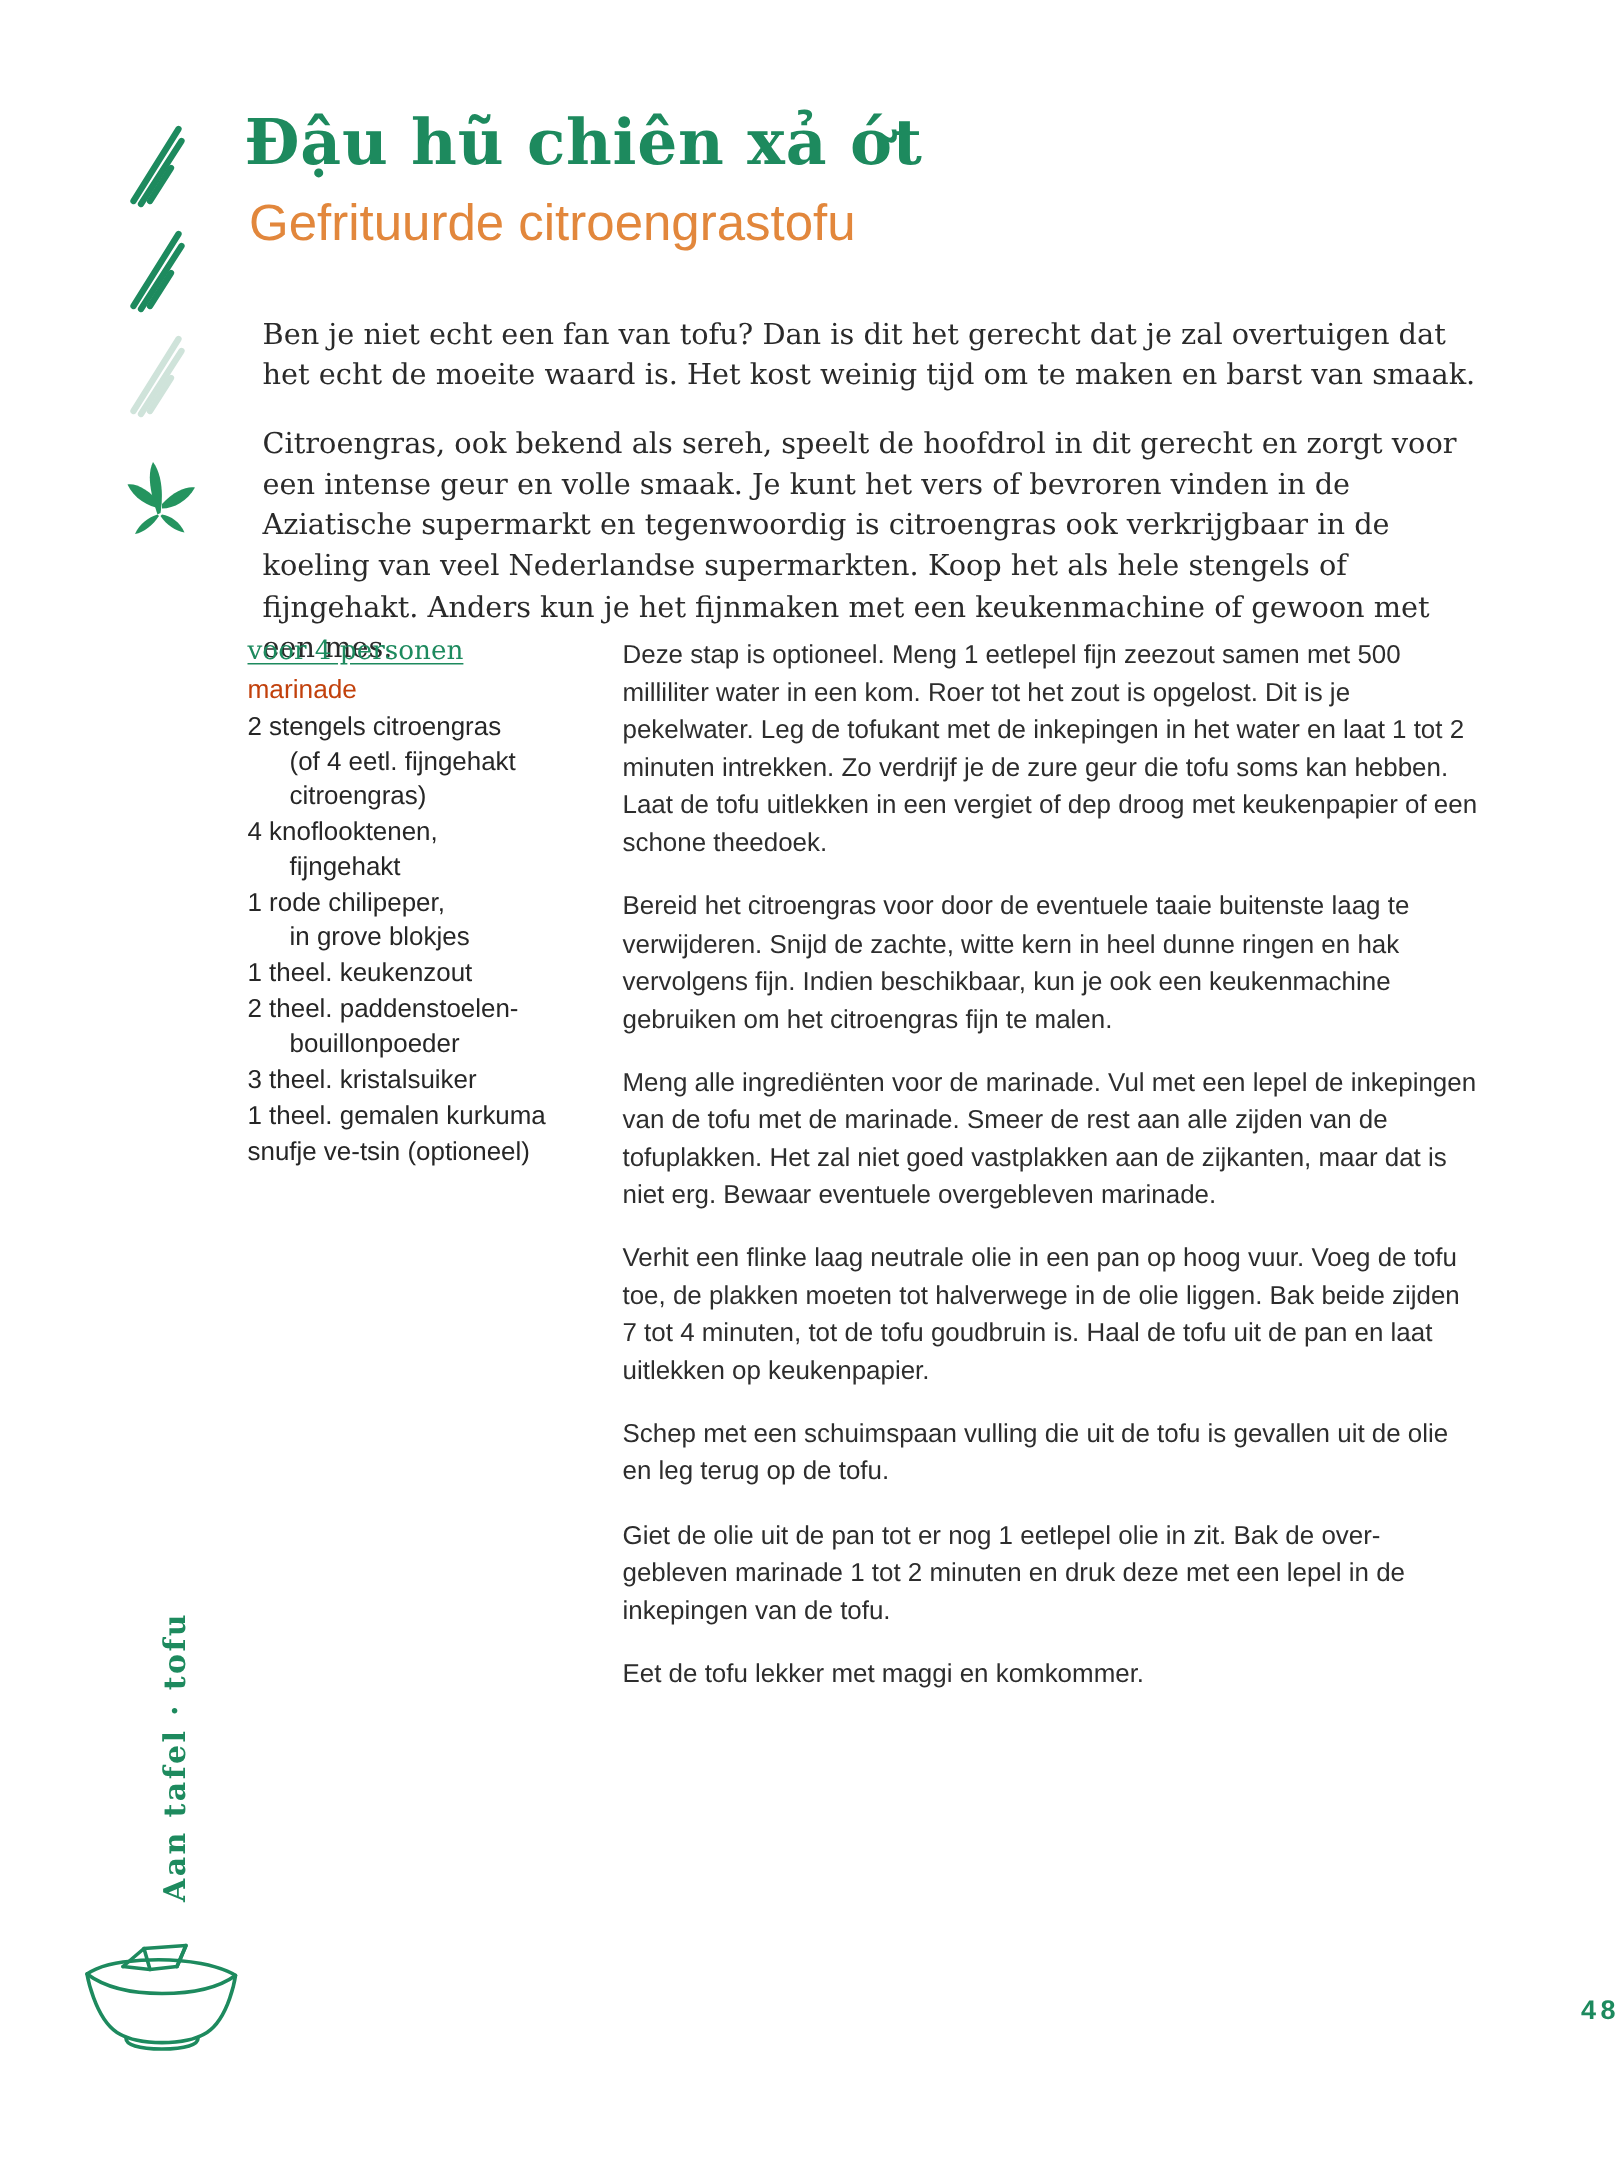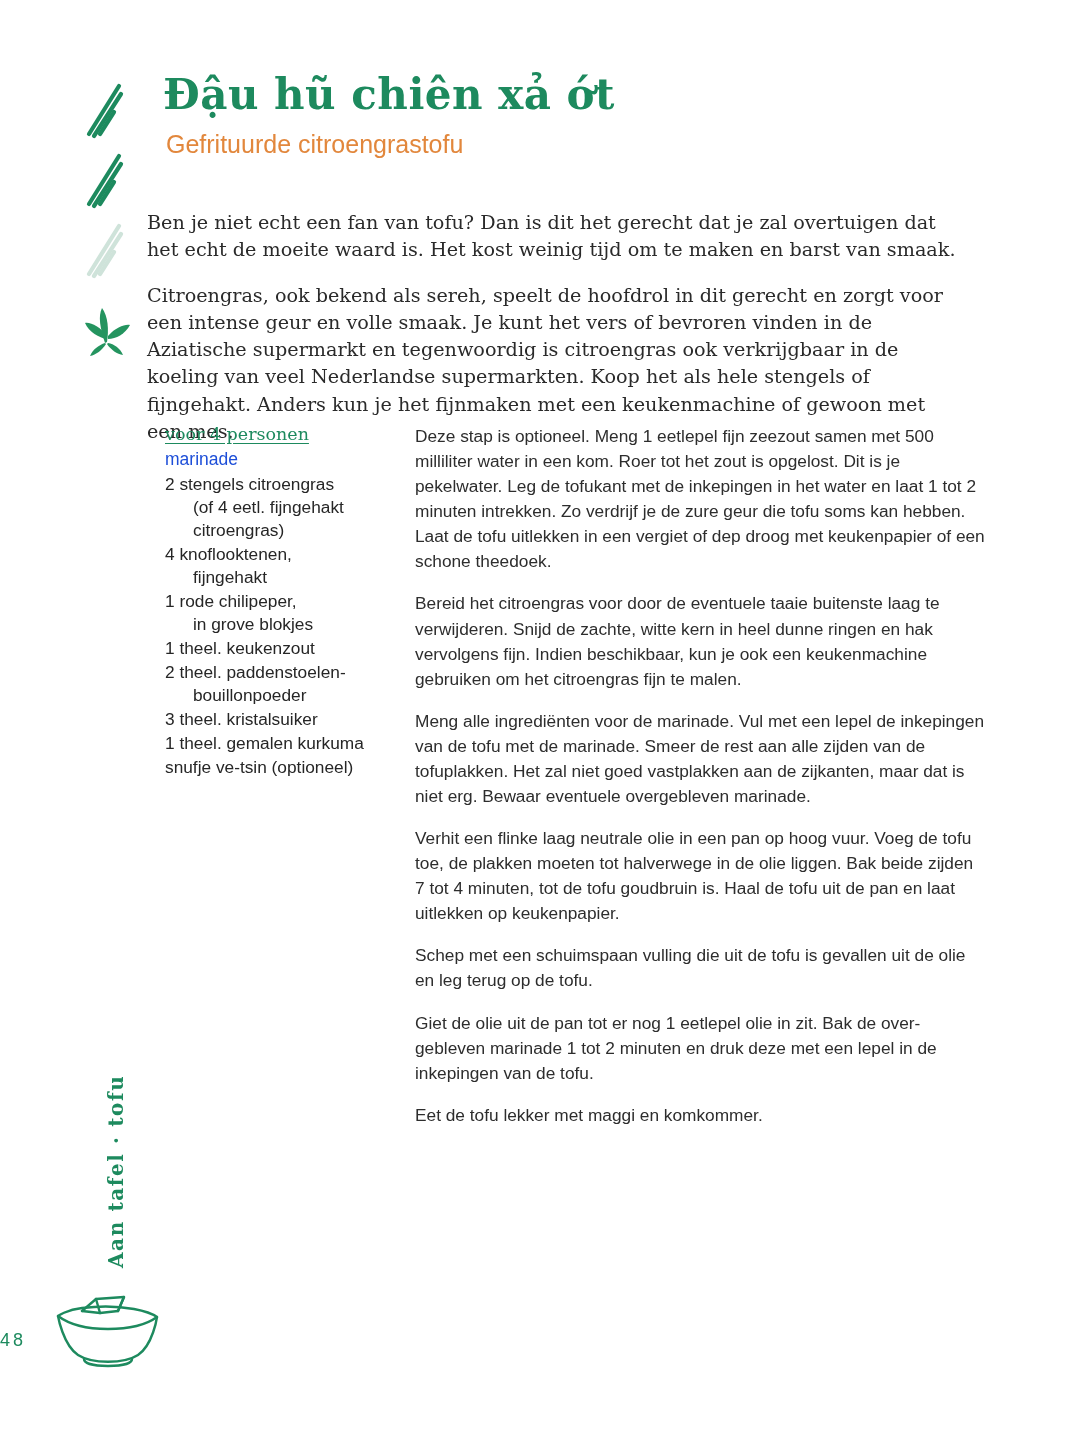--- a/index.html
+++ b/index.html
@@ -46,30 +46,30 @@
     font-size: 42px;
     line-height: 1.08;
     color: #1d8a5e;
     letter-spacing: 0.5px;
     margin: 0;
     white-space: nowrap;
   }
   .recipe-subtitle {
     font-family: "Liberation Sans", sans-serif;
     font-weight: 400;
-    font-size: 25px;
+    font-size: 34px;
     line-height: 1.2;
     color: #e2873c;
     margin: 12px 0 0 3px;
   }
 
   
   .intro {
     position: absolute;
-    left: 147px;
+    left: 175px;
     top: 209px;
     width: 818px;
   }
   .intro p {
     font-family: "DejaVu Serif", "Liberation Serif", serif;
     font-size: 19.2px;
     line-height: 1.42;
     color: #2a2a2a;
     margin: 0 0 18px 0;
     text-align: left;
@@ -102,21 +102,21 @@
     font-size: 17.5px;
     color: #1d8a5e;
     text-decoration: underline;
     text-underline-offset: 3px;
     margin: 0 0 5px 0;
     display: inline-block;
   }
   .ing-subheading {
     font-family: "Liberation Sans", sans-serif;
     font-size: 17.5px;
-    color: #1d4ed8;
+    color: #c2410c;
     margin: 0 0 3px 0;
   }
   .ing-group { margin: 0 0 0 0; padding: 0; list-style: none; }
   .ing-group + .ing-subheading { margin-top: 24px; }
   .ing-group li {
     font-family: "Liberation Sans", sans-serif;
     font-size: 17.3px;
     line-height: 1.33;
     color: #262626;
     margin: 0 0 1px 0;
@@ -168,25 +168,26 @@
     height: 86px;
   }
   .foot-icon svg { display: block; }
 
   
   .page-number {
     position: absolute;
     left: 0;
     top: 1330px;
     width: 1080px;
-    text-align: left;
+    text-align: right;
     font-family: "Liberation Sans", sans-serif;
     font-size: 18px;
     letter-spacing: 3px;
     color: #1d8a5e;
+    font-weight: bold;
   }
 </style>
 </head>
 <body>
 
 <div class="page">
 
   <div class="deco-rail">
     <svg width="70" height="290" viewBox="0 0 70 290" xmlns="http://www.w3.org/2000/svg">
 

